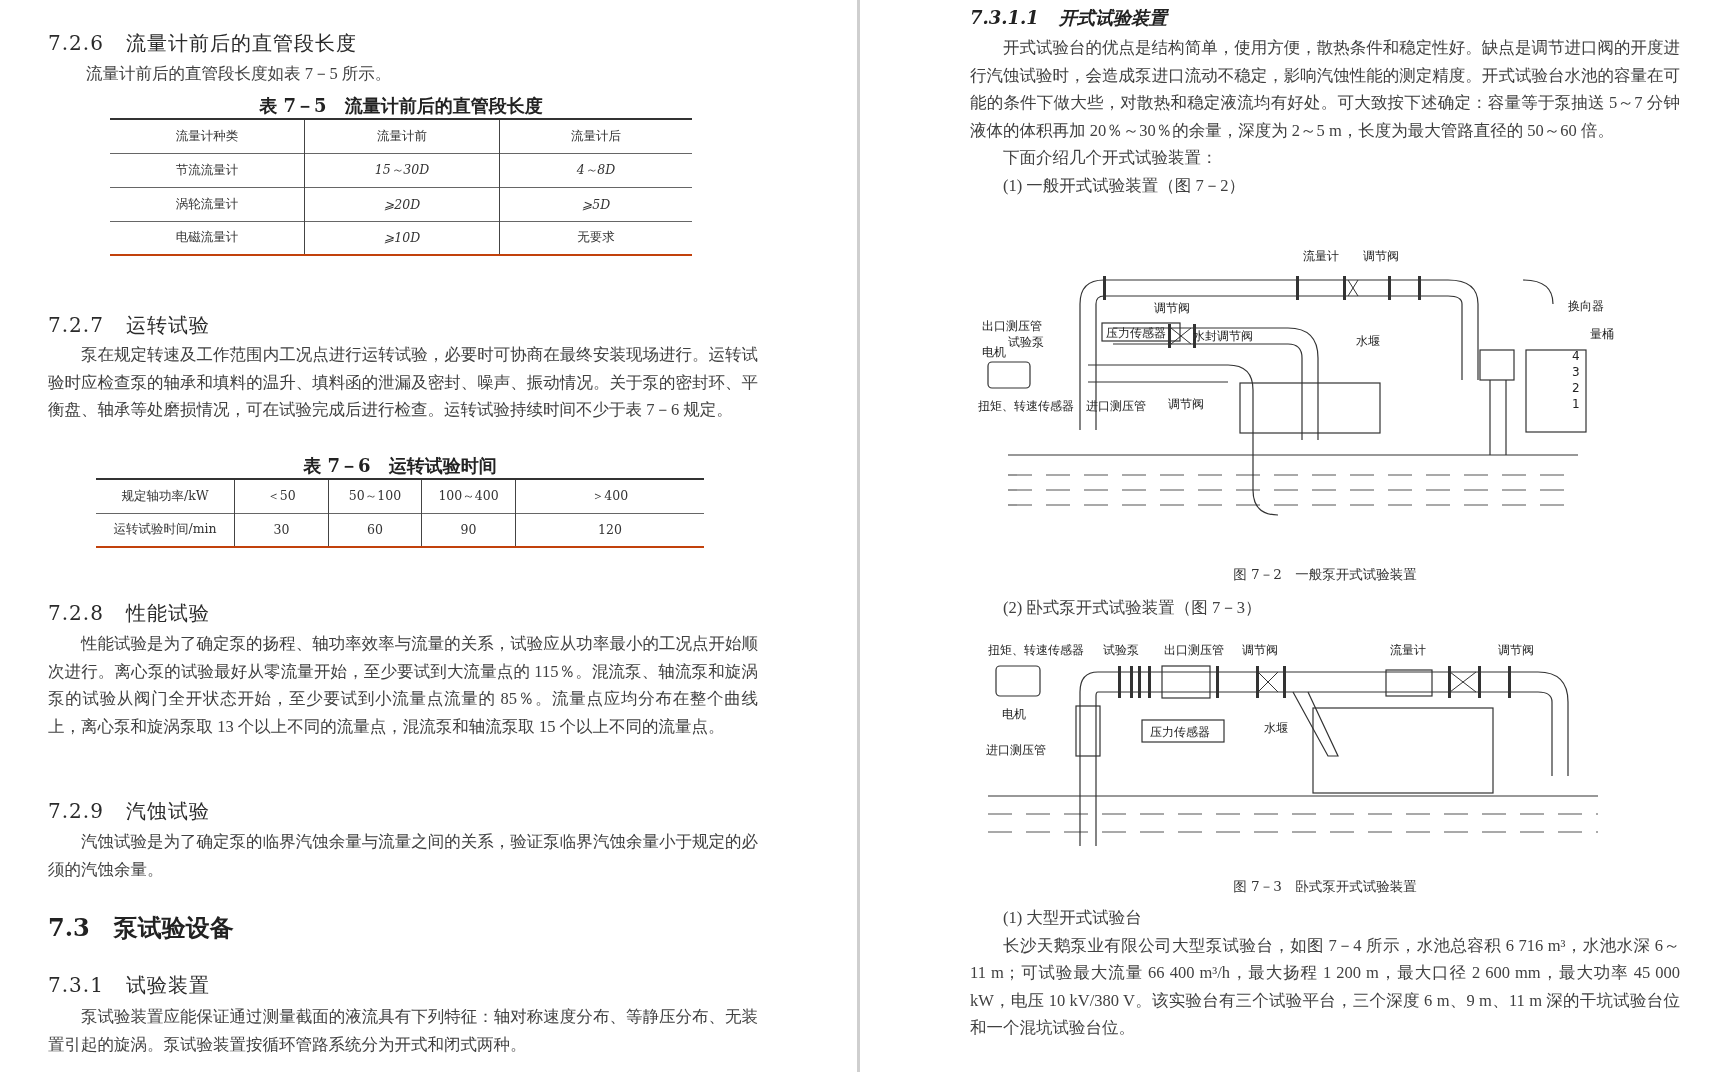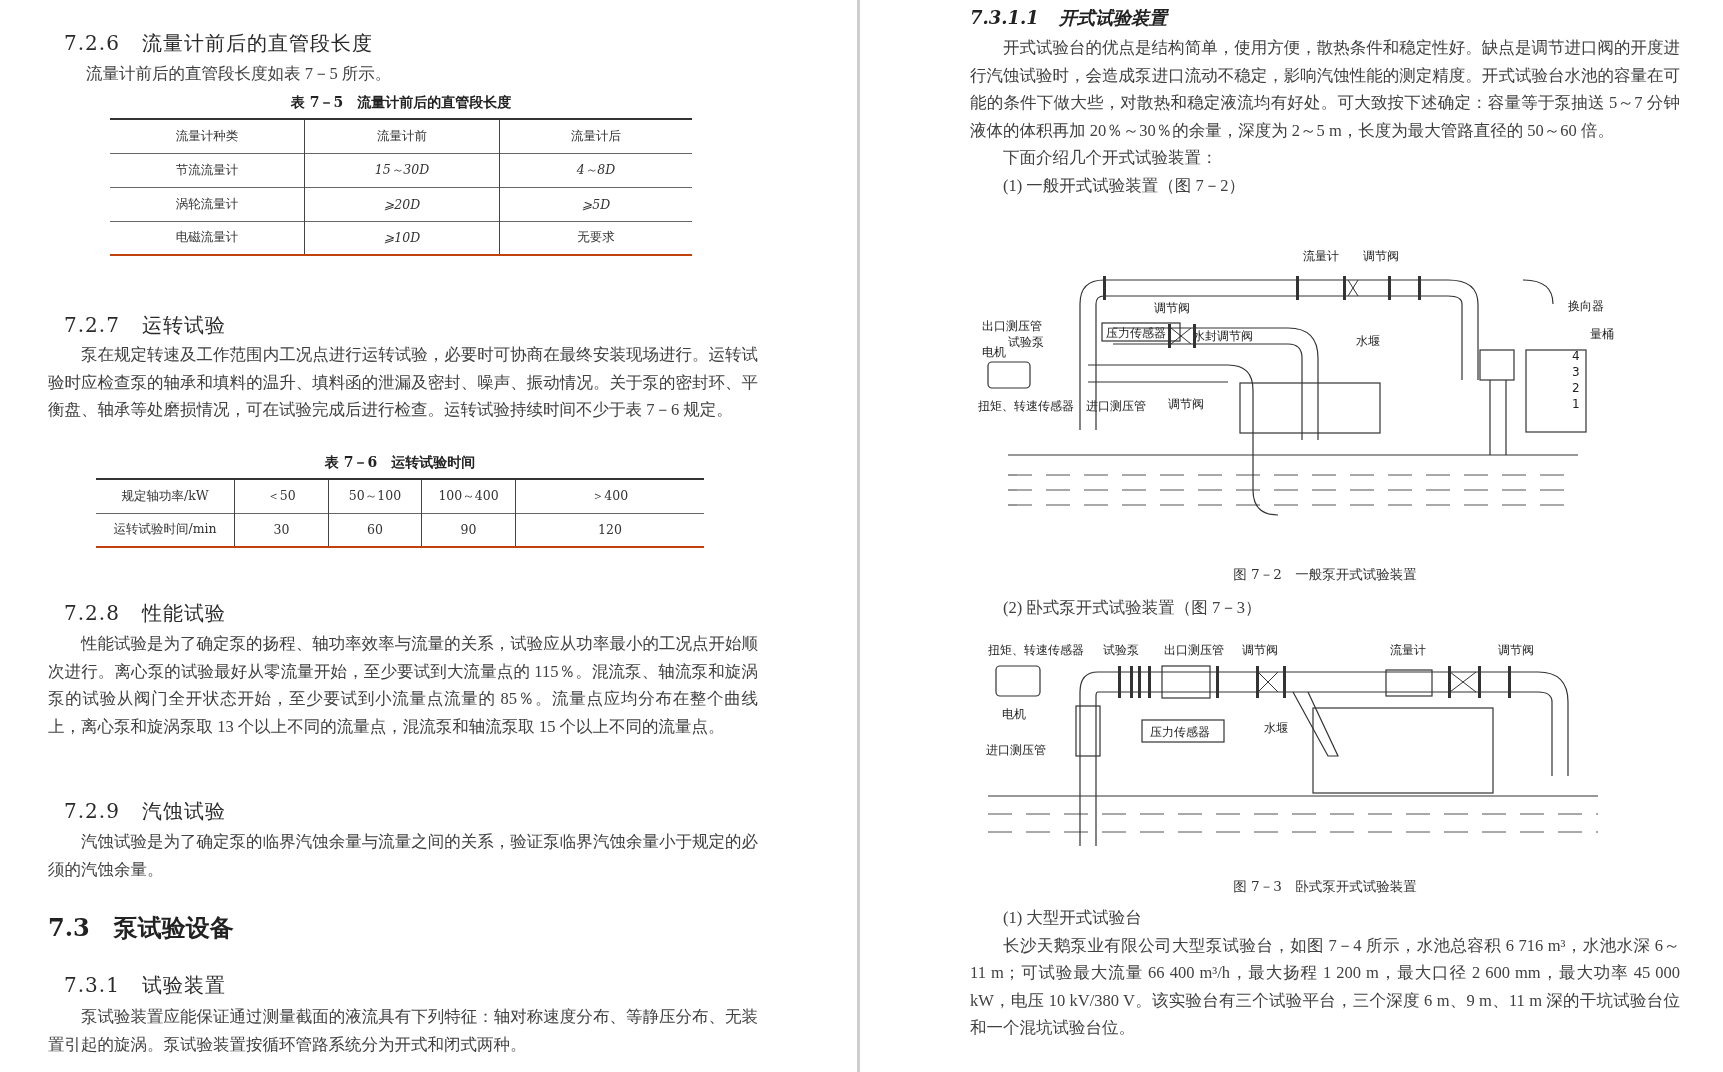--- a/index.html
+++ b/index.html
@@ -6,29 +6,29 @@
   body {
     width:1723px; height:1072px; background:#ffffff; position:relative; overflow:hidden;
     font-family:"DejaVu Serif","Liberation Serif",serif; color:#222;
   }
   .page { position:absolute; top:0; height:1072px; }
   .left { left:0; width:858px; }
   .right { left:860px; width:863px; }
   .divider { position:absolute; left:857px; top:0; width:3px; height:1072px; background:#cfcfcf; }
 
   .h3 { position:absolute; font-size:20px; letter-spacing:1px; color:#2a2a2a; white-space:nowrap; }
-  .h3 .num { margin-right:22px;margin-left:16px; }
+  .h3 .num { margin-right:22px; }
   .h2 { position:absolute; font-size:24px; font-weight:bold; color:#222; white-space:nowrap; }
   .h2 .num { margin-right:24px; }
   .h4 { position:absolute; font-size:18px; font-weight:bold; color:#222; white-space:nowrap;font-style:italic; }
   .h4 .num { margin-right:20px; }
   .para { position:absolute; font-size:16.5px; line-height:27.5px; color:#404040; text-align:justify;font-family:Liberation Serif, serif; }
   .para p { margin:0; }
   .indent { text-indent:2em; }
-  .cap { position:absolute; font-size:14px; font-weight:bold; text-align:center; color:#222; white-space:nowrap; }
+  .cap { position:absolute; font-size:18px; font-weight:bold; text-align:center; color:#222; white-space:nowrap; }
   .figcap { position:absolute; font-size:13.5px; text-align:center; color:#333; white-space:nowrap; }
 
   table.t { position:absolute; border-collapse:collapse; font-size:12.5px; color:#333; }
   table.t td { text-align:center; border-left:1px solid #444; padding:0; }
   table.t td:first-child { border-left:none; }
   table.t tr { border-bottom:1px solid #666; }
   table.t { border-top:2px solid #333; border-bottom:2px solid #c2410c; }
   table.t tr:last-child { border-bottom:none; }
   .it { font-style:italic; }
 

